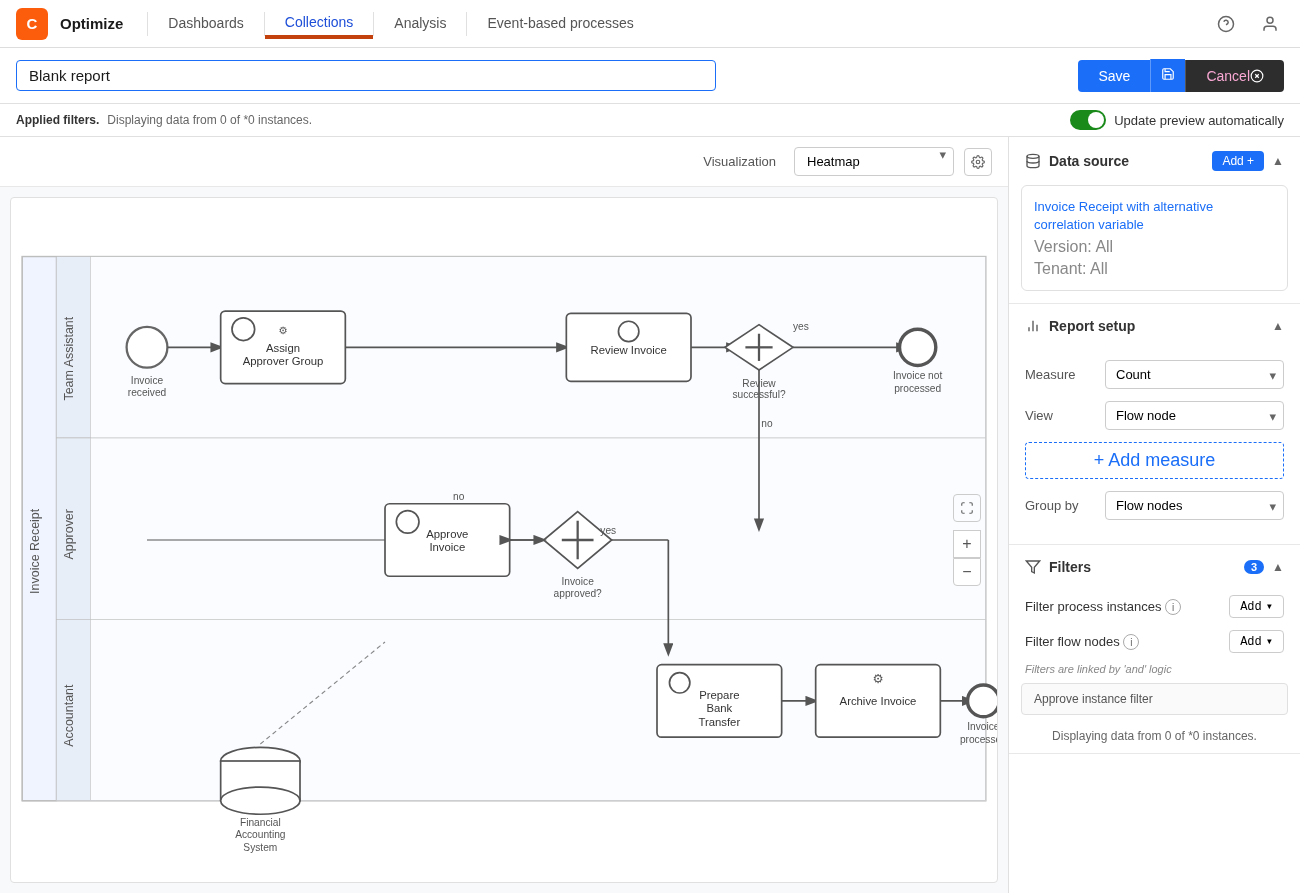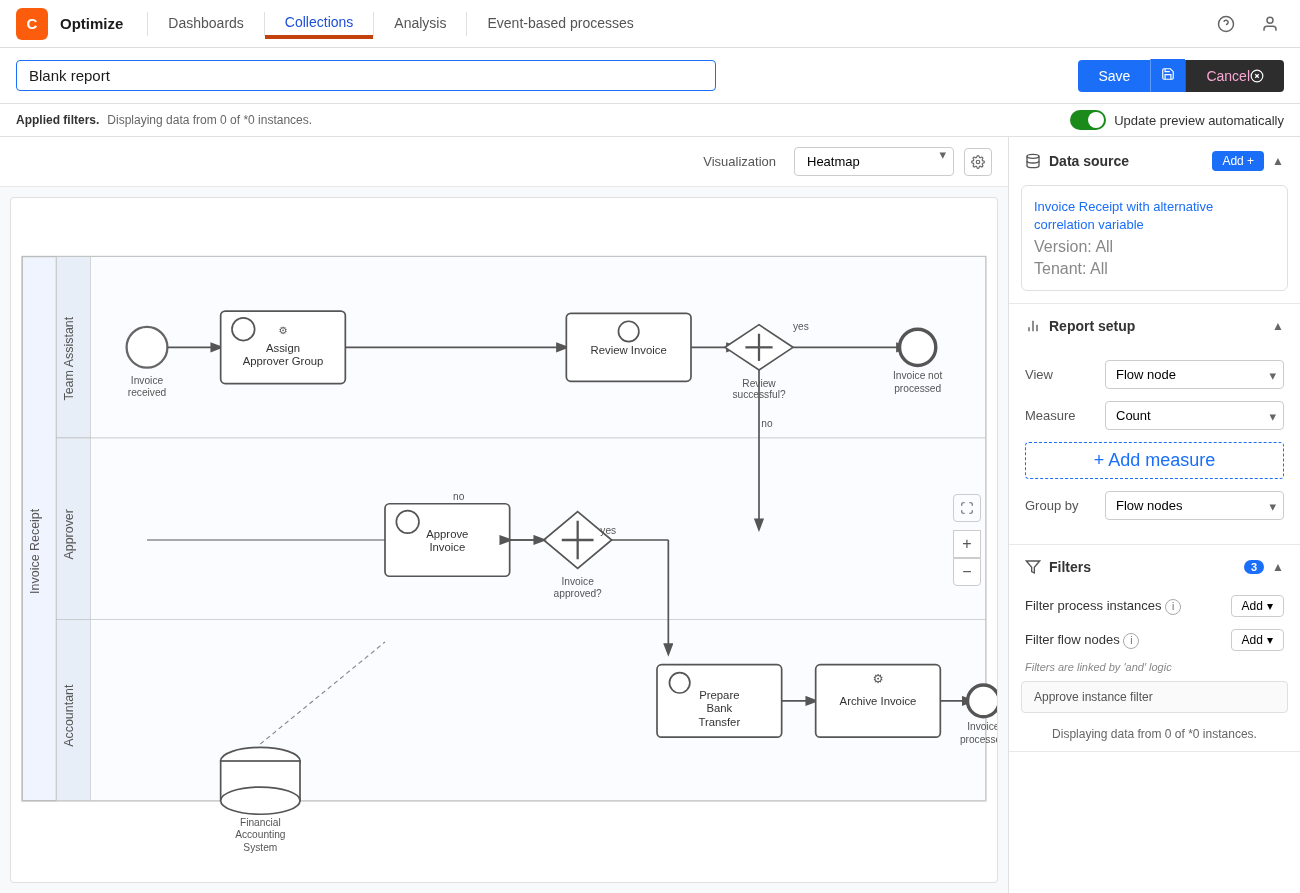--- a/index.html
+++ b/index.html
@@ -77,21 +77,21 @@
     .setup-select { width: 100%; border: 1px solid #ccc; border-radius: 4px; padding: 6px 28px 6px 10px; font-size: 13px; background: #fff; cursor: pointer; appearance: none; }
     .setup-select-wrap::after { content: '▾'; position: absolute; right: 8px; top: 50%; transform: translateY(-50%); pointer-events: none; color: #666; }
     .add-measure-btn { width: 100%; border: 1px dashed #1a6ef7; background: transparent; border-radius: 4px; padding: 7px; font-size: 18px; color: #1a6ef7; cursor: pointer; text-align: center; }
 
     
     .filters-header { display: flex; align-items: center; padding: 14px 16px; gap: 8px; cursor: pointer; }
     .filters-title { font-weight: 600; font-size: 14px; flex: 1; }
     .badge { background: #1a6ef7; color: #fff; border-radius: 10px; padding: 1px 7px; font-size: 11px; font-weight: 600; }
     .filter-row { display: flex; align-items: center; padding: 6px 16px; gap: 8px; }
     .filter-row-label { font-size: 13px; flex: 1; }
-    .filter-add-btn { border: 1px solid #ccc; border-radius: 4px; padding: 3px 10px; background: #fff; font-size: 12px; cursor: pointer; display: flex; align-items: center; gap: 4px; }
+    .filter-add-btn { border: 1px solid #ccc; border-radius: 4px; padding: 3px 10px; background: #fff; font-size: 12px; cursor: pointer; display: flex; align-items: center; gap: 4px; font-family: Liberation Mono, monospace; }
     .filter-info { width: 16px; height: 16px; border-radius: 50%; border: 1px solid #aaa; display: inline-flex; align-items: center; justify-content: center; font-size: 10px; color: #666; }
     .filter-logic-note { padding: 4px 16px 8px; font-size: 11px; color: #888; font-style: italic; }
     .filter-chip { margin: 0 12px 8px; border: 1px solid #e0e0e0; border-radius: 4px; padding: 8px 12px; background: #fafafa; font-size: 12px; color: #555; }
 
     
     .bpmn-svg { width: 100%; height: 100%; }
 
     
     .right-panel::-webkit-scrollbar { width: 6px; }
     .right-panel::-webkit-scrollbar-track { background: #f0f0f0; }
@@ -358,32 +358,32 @@
           <svg width="16" height="16" viewBox="0 0 24 24" fill="none" stroke="#555" stroke-width="2">
               <line x1="18" y1="20" x2="18" y2="10"></line>
               <line x1="12" y1="20" x2="12" y2="4"></line>
               <line x1="6" y1="20" x2="6" y2="14"></line>
             </svg>
           <span class="panel-header-title">Report setup</span>
           <span class="panel-chevron">▲</span>
         </div>
         <div class="report-setup-body">
           <div class="setup-row">
+            <span class="setup-label">Measure</span>
+            <div class="setup-select-wrap">
+              <select class="setup-select">
+                <option>Count</option>
+              </select>
+            </div>
+          </div>
+          <div class="setup-row">
             <span class="setup-label">View</span>
             <div class="setup-select-wrap">
               <select class="setup-select">
                 <option>Flow node</option>
-              </select>
-            </div>
-          </div>
-          <div class="setup-row">
-            <span class="setup-label">Measure</span>
-            <div class="setup-select-wrap">
-              <select class="setup-select">
-                <option>Count</option>
               </select>
             </div>
           </div>
           <div style="margin-bottom:12px;">
             <button class="add-measure-btn">+ Add measure</button>
           </div>
           <div class="setup-row">
             <span class="setup-label">Group by</span>
             <div class="setup-select-wrap">
               <select class="setup-select">

